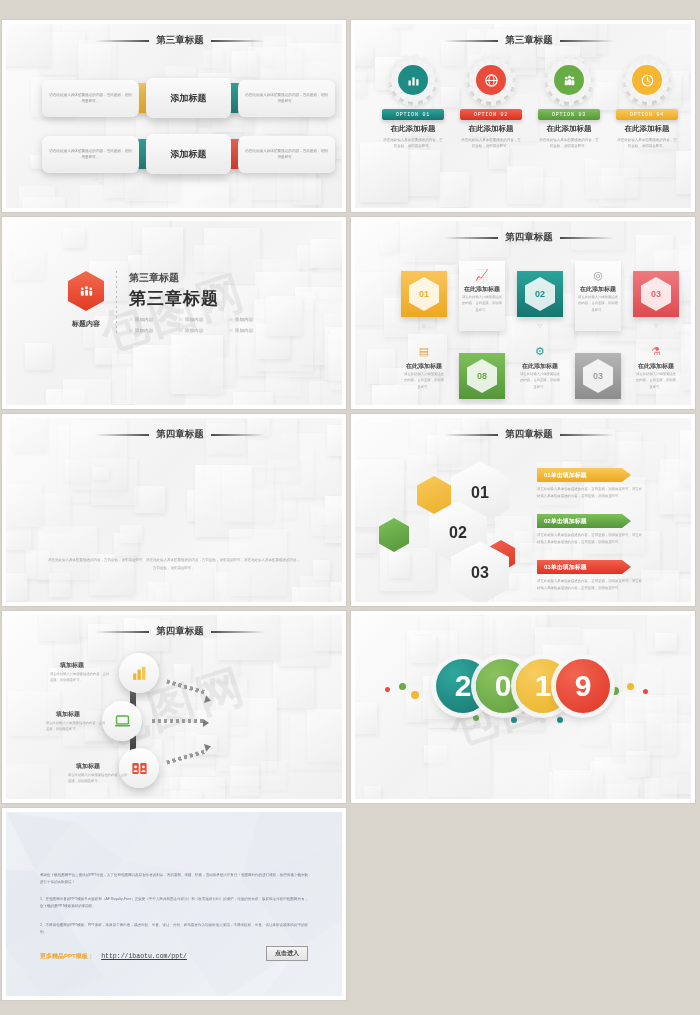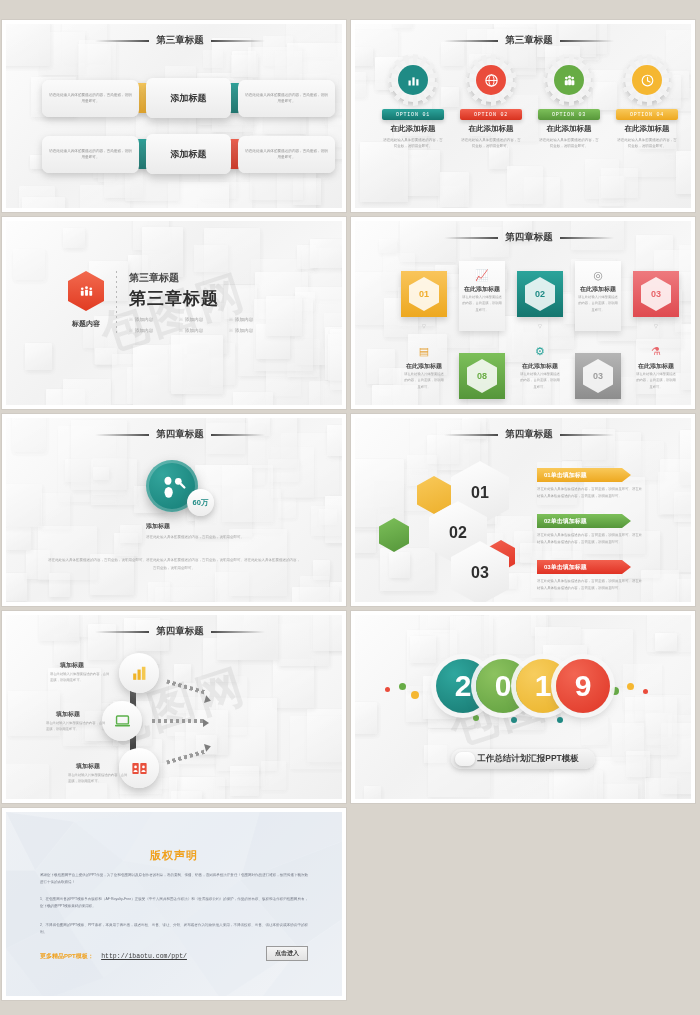--- a/index.html
+++ b/index.html
@@ -709,35 +709,20 @@
             <i style="left:199.7px;top:-4.7px;width:39.2px;height:40.6px;opacity:0.48"></i>
             <i style="left:86.5px;top:49.0px;width:16.5px;height:12.6px;opacity:0.59"></i>
           </div>
         <div class="head">
           <span class="ln"></span>
           <span class="t">第四章标题</span>
           <span class="ln r"></span>
         </div>
 
 
-        <div class="socwrap" style="left:140px; top:42px;">
-          <div style="position:relative;width:52px">
-            <div class="socCircle" style="background:radial-gradient(circle at 32% 28%,#33a59c,#127a73)">
-              <svg viewBox="0 0 24 24">
-                  <path d="M8.6 4.5c1.6 0 2.8 1.6 2.6 3.4-.2 1.8-1.5 3-3 2.8-1.6-.2-2.6-1.8-2.4-3.6.2-1.6 1.3-2.6 2.8-2.6z"></path>
-                  <ellipse cx="9" cy="16.5" rx="3.2" ry="4.2"></ellipse>
-                  <circle cx="16.5" cy="8" r="2.6"></circle>
-                  <path d="M18.6 10.2l2.6 2.6" stroke="#fff" stroke-width="1.8" stroke-linecap="round"></path>
-                </svg>
-            </div>
-            <div class="socBubble" style="color:#1f8b85">60万</div>
-          </div>
-          <div class="socTitle">添加标题</div>
-          <div class="socDesc">请在此处输入具体想要描述的内容，言简意赅，说明用意即可。</div>
-        </div>
 
 
         <div class="s5foot">请在此处输入具体想要描述的内容，言简意赅，说明用意即可。请在此处输入具体想要描述的内容，言简意赅，说明用意即可。请在此处输入具体想要描述的内容，言简意赅，说明用意即可。</div>
       </div>
     </div>
 
     <div class="slide">
       <div class="board">
         <div class="cubes">
             <i style="left:138.7px;top:154.5px;width:56.5px;height:58.1px;opacity:0.85"></i>
@@ -982,46 +967,39 @@
         <span class="confetti" style="left:272px;top:68px;width:7px;height:7px;background:#f5b731"></span>
         <span class="confetti" style="left:288px;top:74px;width:5px;height:5px;background:#ea4c3b"></span>
 
         <div class="yearwrap">
           <div class="ycircle" style="background:radial-gradient(circle at 34% 28%,#2fa79e,#16766f)">2</div>
           <div class="ycircle" style="background:radial-gradient(circle at 34% 28%,#8cc25f,#5e9e3d)">0</div>
           <div class="ycircle" style="background:radial-gradient(circle at 34% 28%,#f7cd5e,#eab227)">1</div>
           <div class="ycircle" style="background:radial-gradient(circle at 34% 28%,#f26552,#df3525)">9</div>
         </div>
 
-        <div class="ribbonBtn">
-          <div class="pill">
-            <span class="knob"></span>
-            <span>工作总结计划汇报PPT模板</span>
-          </div>
-        </div>
       </div>
     </div>
 
     <div class="slide copyright">
       <div class="cpboard">
         <svg class="cpPolys" viewBox="0 0 344 192" preserveAspectRatio="none">
           <polygon points="0,0 70,10 30,60" fill="#e3e8ef"></polygon>
           <polygon points="70,10 150,0 120,50" fill="#eaeff5"></polygon>
           <polygon points="30,60 70,10 120,50 60,110" fill="#e7ecf2"></polygon>
           <polygon points="0,60 30,60 60,110 0,140" fill="#e1e7ee"></polygon>
           <polygon points="60,110 120,50 170,120 100,170" fill="#eaeff4"></polygon>
           <polygon points="0,140 60,110 100,170 40,192" fill="#e5eaf1"></polygon>
           <polygon points="170,120 240,70 300,140 220,192" fill="#e8edf3"></polygon>
           <polygon points="240,70 344,30 344,110 300,140" fill="#e3e9f0"></polygon>
           <polygon points="150,0 260,0 240,70 120,50" fill="#edf1f6"></polygon>
           <polygon points="260,0 344,0 344,30 240,70" fill="#e6ebf2"></polygon>
           <polygon points="300,140 344,110 344,192 260,192" fill="#e9eef4"></polygon>
         </svg>
 
-        <div class="cpTitle">版权声明</div>
         <div class="cpPara" style="top:60px;">感谢您下载包图网平台上提供的PPT作品，为了您和包图网以及原创作者的利益，请勿复制、传播、销售，否则将承担法律责任！包图网对作品进行维权，按照传播下载次数进行十倍的索取赔偿！</div>
         <div class="cpPara" style="top:84px;">1、在包图网出售的PPT模板享有版权和（AF·Royalty-Free）正版受《中华人民共和国著作权法》和《世界版权公约》的保护，作品的所有权、版权和著作权归包图网所有，您下载的是PPT模板素材的使用权。</div>
         <div class="cpPara" style="top:110px;">2、不得将包图网的PPT模板、PPT素材，本身用于再出售，或者出租、出售、转让、分销、发布或者作为礼物供他人使用，不得转授权、出售、转让本协议或本协议中的权利。</div>
 
         <div class="cpFoot">
           <div>
             <span class="cpLinkLabel">更多精品PPT模板：</span>
             <span class="cpLink">http://ibaotu.com/ppt/</span>
           </div>
           <div class="cpBtn">点击进入</div>

